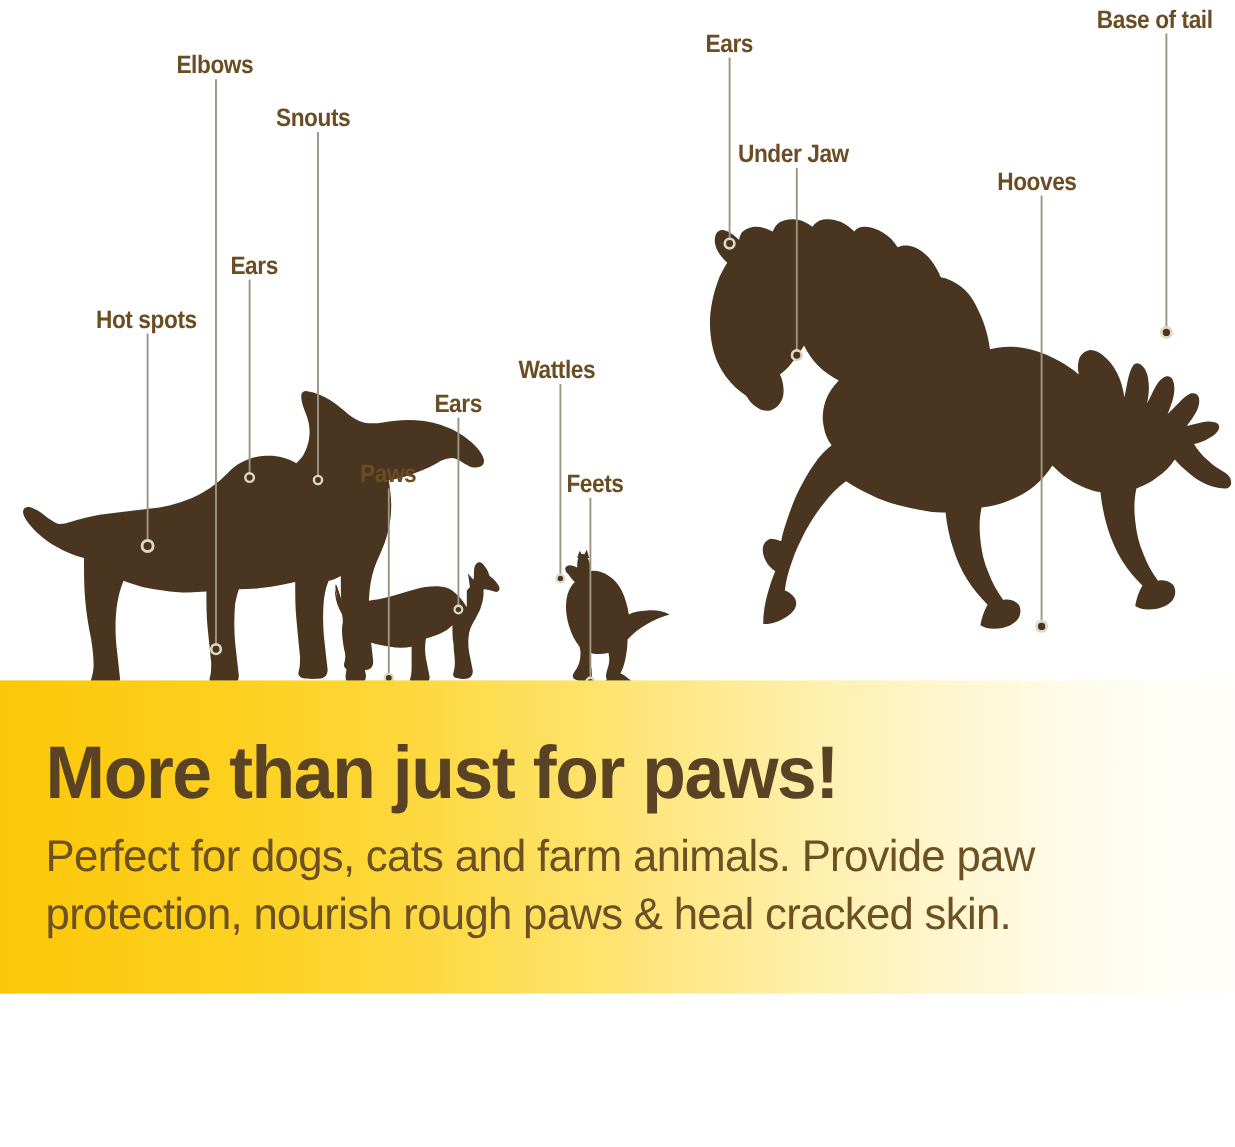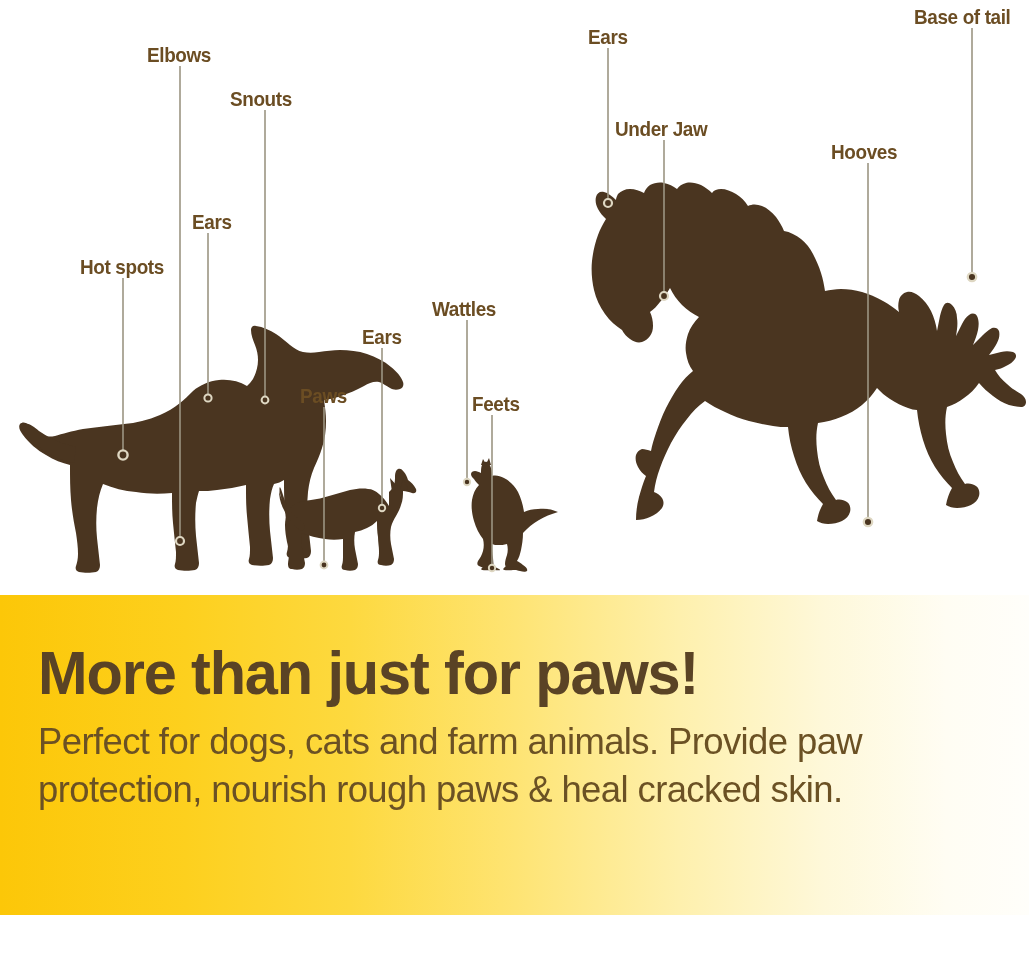--- a/index.html
+++ b/index.html
@@ -47,23 +47,23 @@
     color: #6b4d23;
     white-space: nowrap;
     transform: scaleX(0.90);
     transform-origin: left center;
   }
 
   
   #promo-band {
     position: absolute;
     left: 0;
-    top: 595px;
+    top: 567px;
     width: 1029px;
-    height: 320px;
+    height: 261px;
     background: linear-gradient(90deg,
        #fcc708 0%,
        #fdd01e 18%,
        #fdd93f 34%,
        #fee473 50%,
        #fef0ad 66%,
        #fef8d9 80%,
        #fffdf3 92%,
        #fffefa 100%);
   }

